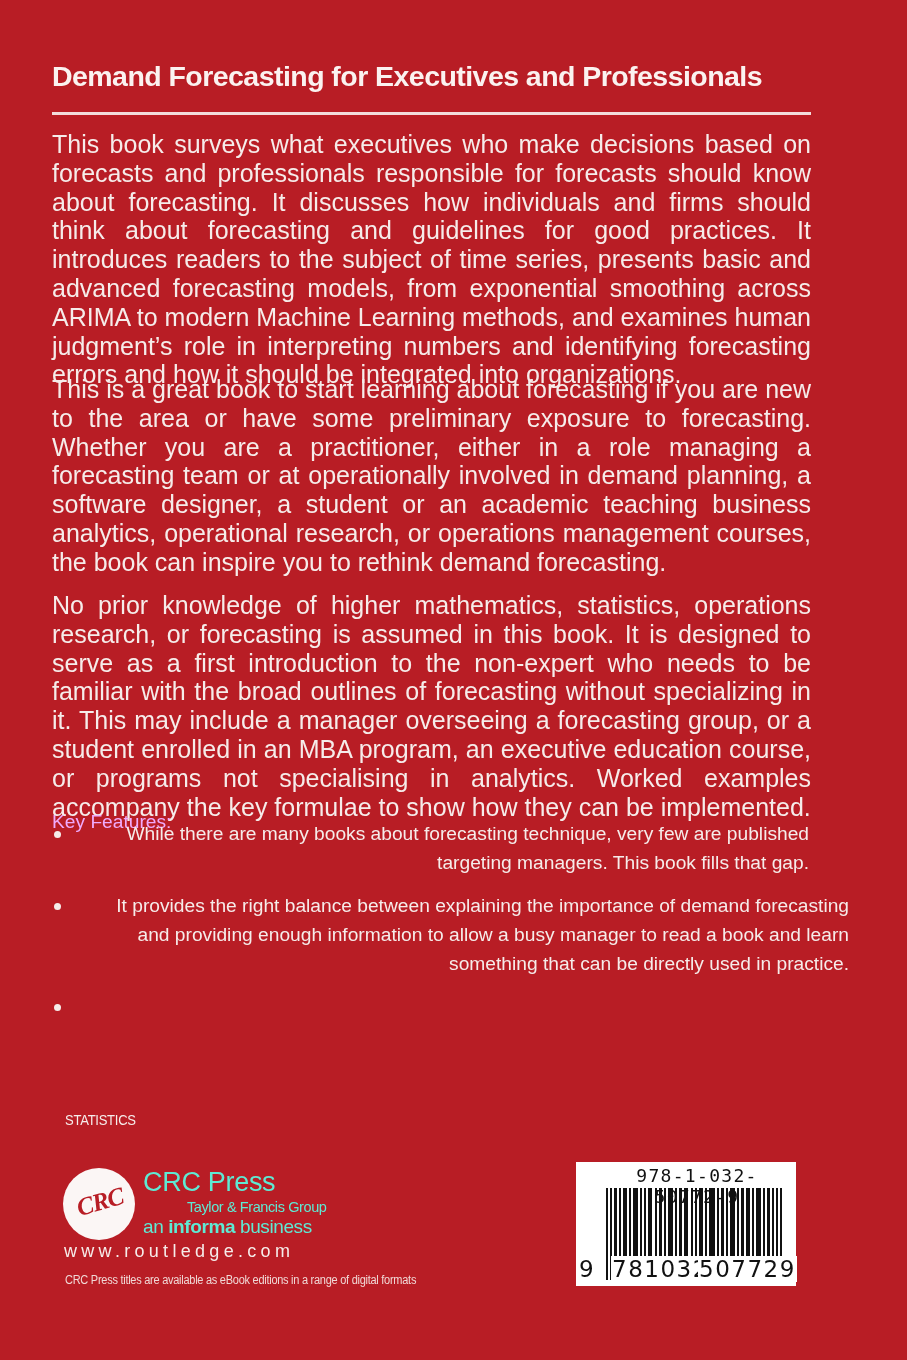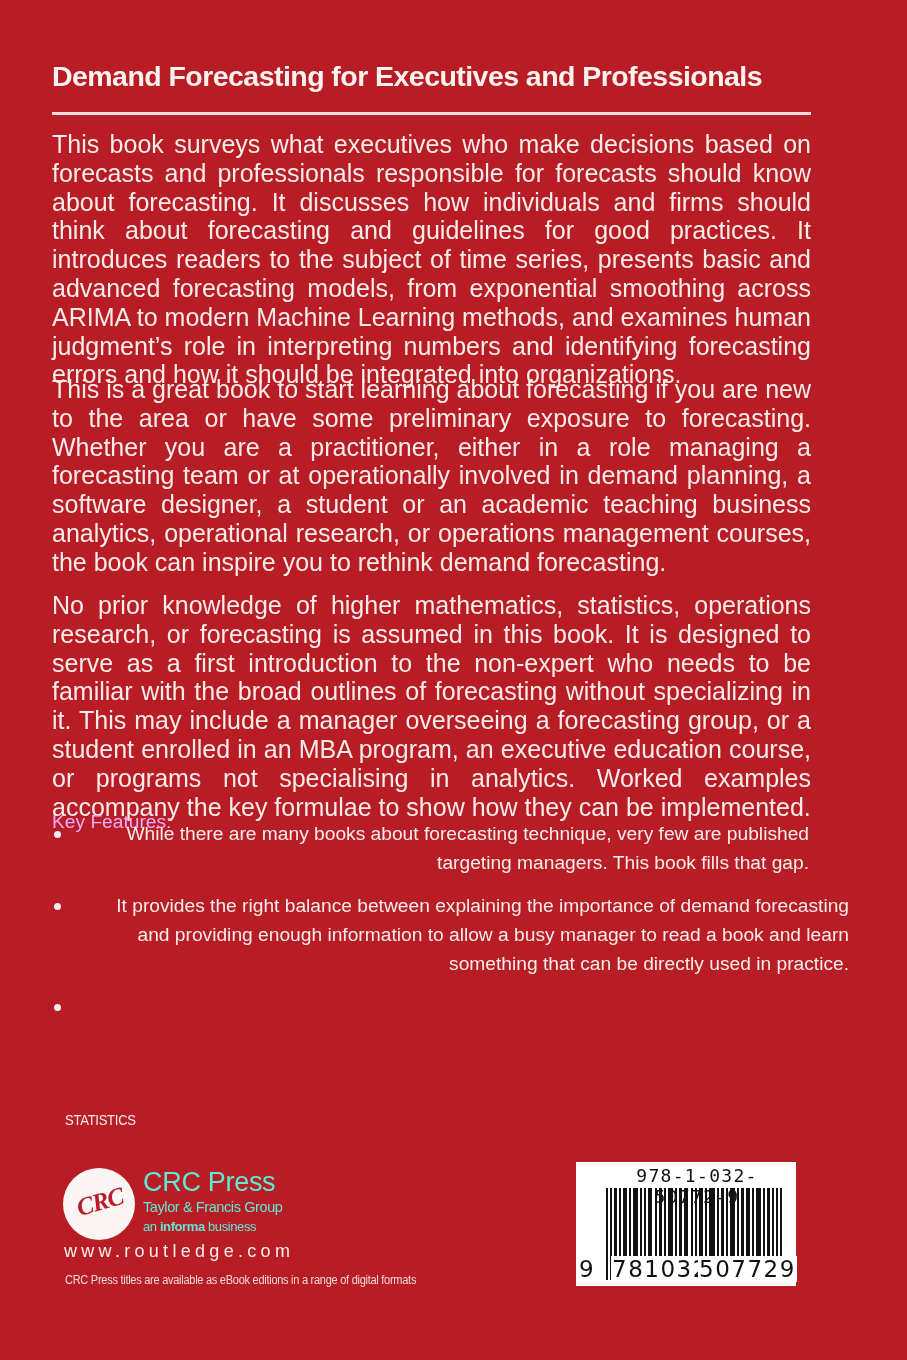--- a/index.html
+++ b/index.html
@@ -129,23 +129,24 @@
     }
     .publisher .name {
       font-size: 27px;
       line-height: 32px;
       letter-spacing: -0.3px;
     }
     .publisher .group {
       font-size: 14.5px;
       line-height: 19px;
       letter-spacing: -0.4px;
+      margin-left: 44px;
     }
     .publisher .informa {
-      font-size: 13px;
+      font-size: 19px;
       line-height: 19px;
       letter-spacing: -0.4px;
     }
     .publisher .informa b { font-weight: bold; }
     .website {
       position: absolute;
       left: 64px;
       top: 1241px;
       font-size: 18px;
       letter-spacing: 4.3px;

